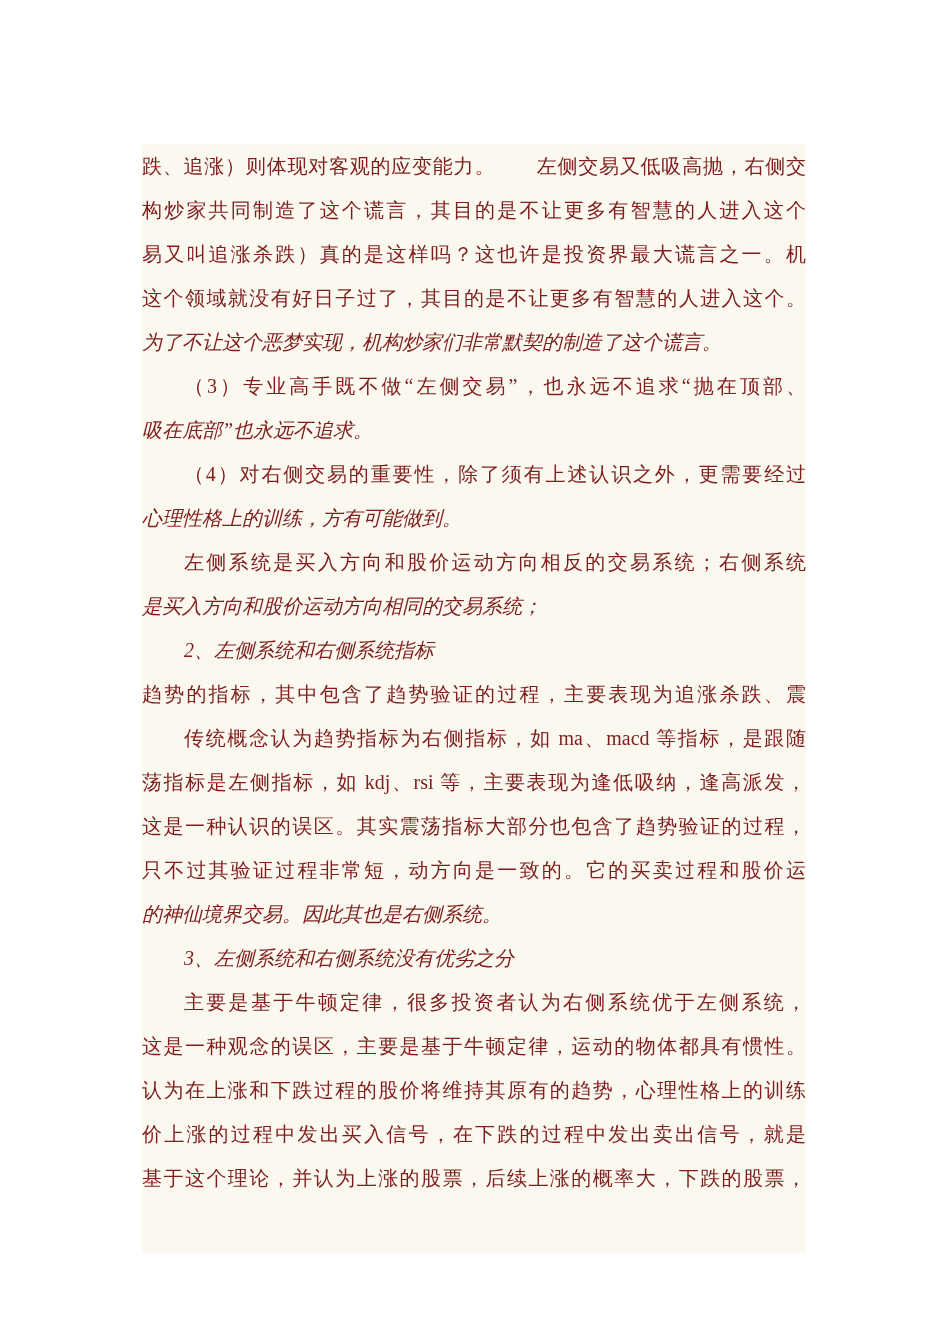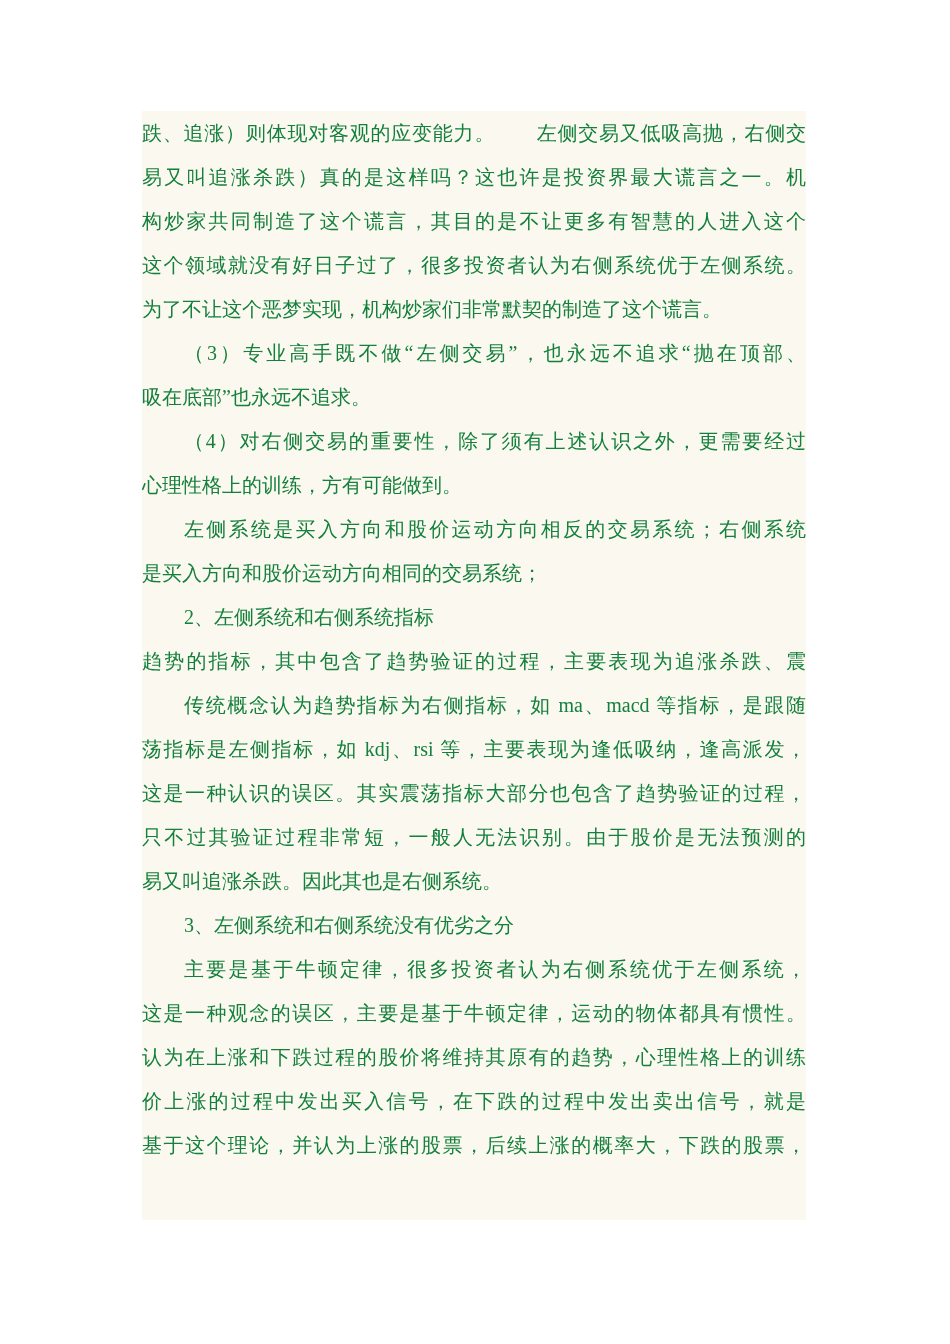--- a/index.html
+++ b/index.html
@@ -29,48 +29,49 @@
     line-height: 44px;
     font-size: 20px;
     overflow: hidden;
     text-align: justify;
     text-align-last: justify;
     text-justify: inter-character;
   }
   .line.end {
     text-align: center;
     text-align-last: left;
+    font-style: italic;
   }
   .line.indent {
     text-indent: 42px;
   }
 </style>
 </head>
 <body>
 
 <div class="sheet" style="background: rgb(255, 255, 255);">
-  <div class="content" style="background: rgb(251, 249, 239); color: #15803d;">
+  <div class="content" style="background: rgb(251, 249, 239); color: #7f1d1d; margin-top: 33px;">
       <div class="line">跌、追涨）则体现对客观的应变能力。　　左侧交易又低吸高抛，右侧交</div>
+      <div class="line">构炒家共同制造了这个谎言，其目的是不让更多有智慧的人进入这个</div>
       <div class="line">易又叫追涨杀跌）真的是这样吗？这也许是投资界最大谎言之一。机</div>
-      <div class="line">构炒家共同制造了这个谎言，其目的是不让更多有智慧的人进入这个</div>
-      <div class="line">这个领域就没有好日子过了，很多投资者认为右侧系统优于左侧系统。</div>
+      <div class="line">这个领域就没有好日子过了，其目的是不让更多有智慧的人进入这个。</div>
       <div class="line end">为了不让这个恶梦实现，机构炒家们非常默契的制造了这个谎言。</div>
       <div class="line indent">（3）专业高手既不做“左侧交易”，也永远不追求“抛在顶部、</div>
       <div class="line end">吸在底部”也永远不追求。</div>
       <div class="line indent">（4）对右侧交易的重要性，除了须有上述认识之外，更需要经过</div>
       <div class="line end">心理性格上的训练，方有可能做到。</div>
       <div class="line indent">左侧系统是买入方向和股价运动方向相反的交易系统；右侧系统</div>
       <div class="line end">是买入方向和股价运动方向相同的交易系统；</div>
       <div class="line end indent">2、左侧系统和右侧系统指标</div>
       <div class="line">趋势的指标，其中包含了趋势验证的过程，主要表现为追涨杀跌、震</div>
       <div class="line indent">传统概念认为趋势指标为右侧指标，如 ma、macd 等指标，是跟随</div>
       <div class="line">荡指标是左侧指标，如 kdj、rsi 等，主要表现为逢低吸纳，逢高派发，</div>
       <div class="line">这是一种认识的误区。其实震荡指标大部分也包含了趋势验证的过程，</div>
-      <div class="line">只不过其验证过程非常短，一般人无法识别。由于股价是无法预测的</div>
-      <div class="line end">易又叫追涨杀跌。因此其也是右侧系统。</div>
+      <div class="line">只不过其验证过程非常短，动方向是一致的。它的买卖过程和股价运</div>
+      <div class="line end">的神仙境界交易。因此其也是右侧系统。</div>
       <div class="line end indent">3、左侧系统和右侧系统没有优劣之分</div>
       <div class="line indent">主要是基于牛顿定律，很多投资者认为右侧系统优于左侧系统，</div>
       <div class="line">这是一种观念的误区，主要是基于牛顿定律，运动的物体都具有惯性。</div>
       <div class="line">认为在上涨和下跌过程的股价将维持其原有的趋势，心理性格上的训练</div>
       <div class="line">价上涨的过程中发出买入信号，在下跌的过程中发出卖出信号，就是</div>
       <div class="line">基于这个理论，并认为上涨的股票，后续上涨的概率大，下跌的股票，</div>
     </div>
 </div>
 
 </body></html>

